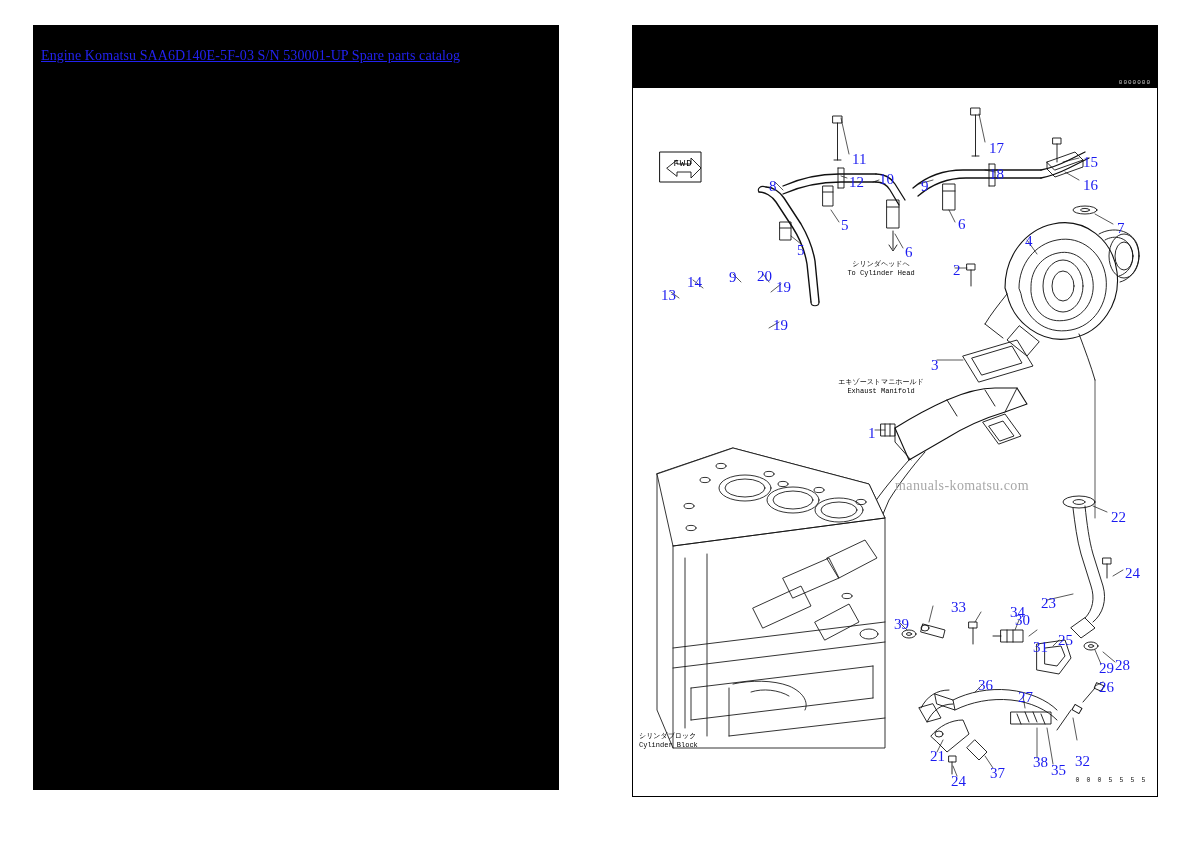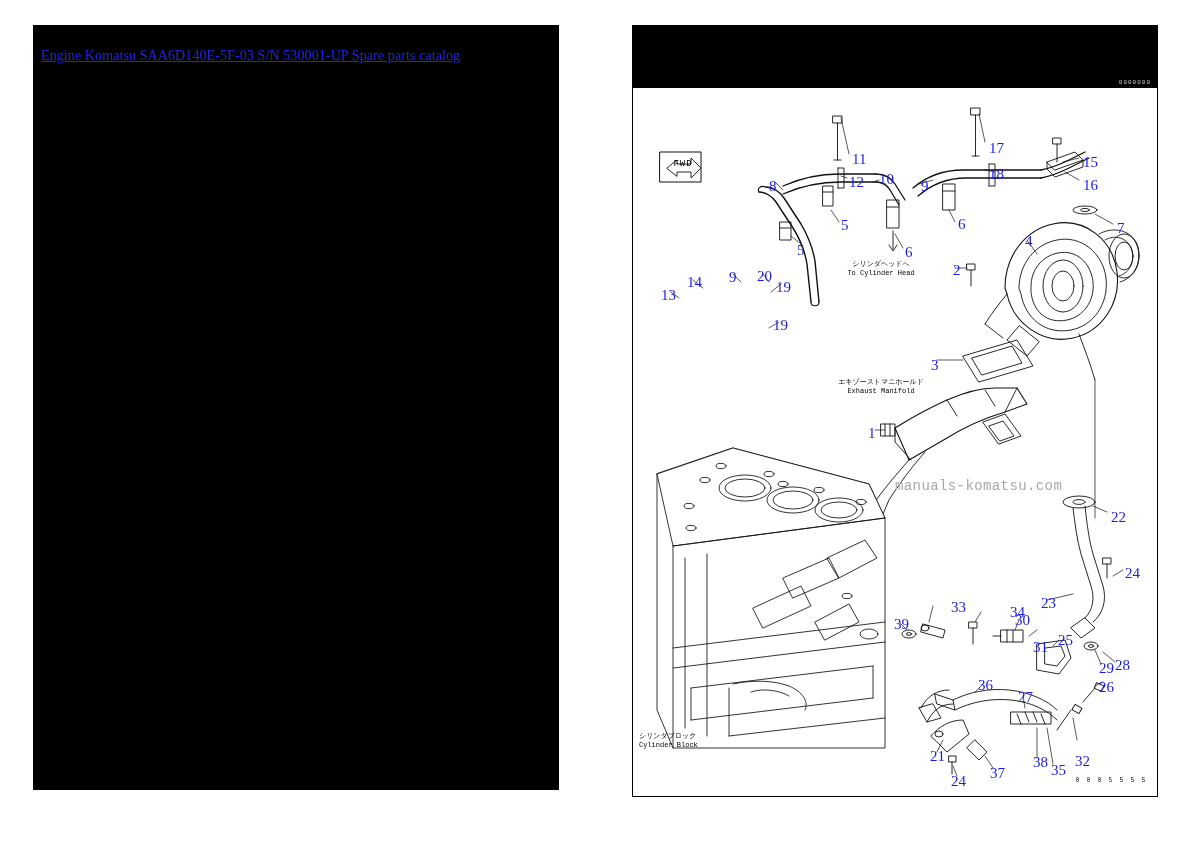--- a/index.html
+++ b/index.html
@@ -102,21 +102,21 @@
     white-space: pre;
     text-align: center;
   }
 
   #watermark {
     position: absolute;
     left: 262px;
     top: 390px;
     font-size: 14px;
     color: #a8a8a8;
-    font-family: Liberation Mono, monospace;
+    font-family: Liberation Serif, serif;
     letter-spacing: 0.4px;
     user-select: none;
   }
 
   #footer-code {
     position: absolute;
     right: 10px;
     bottom: 12px;
     font-family: "Liberation Mono", monospace;
     font-size: 6.5px;

